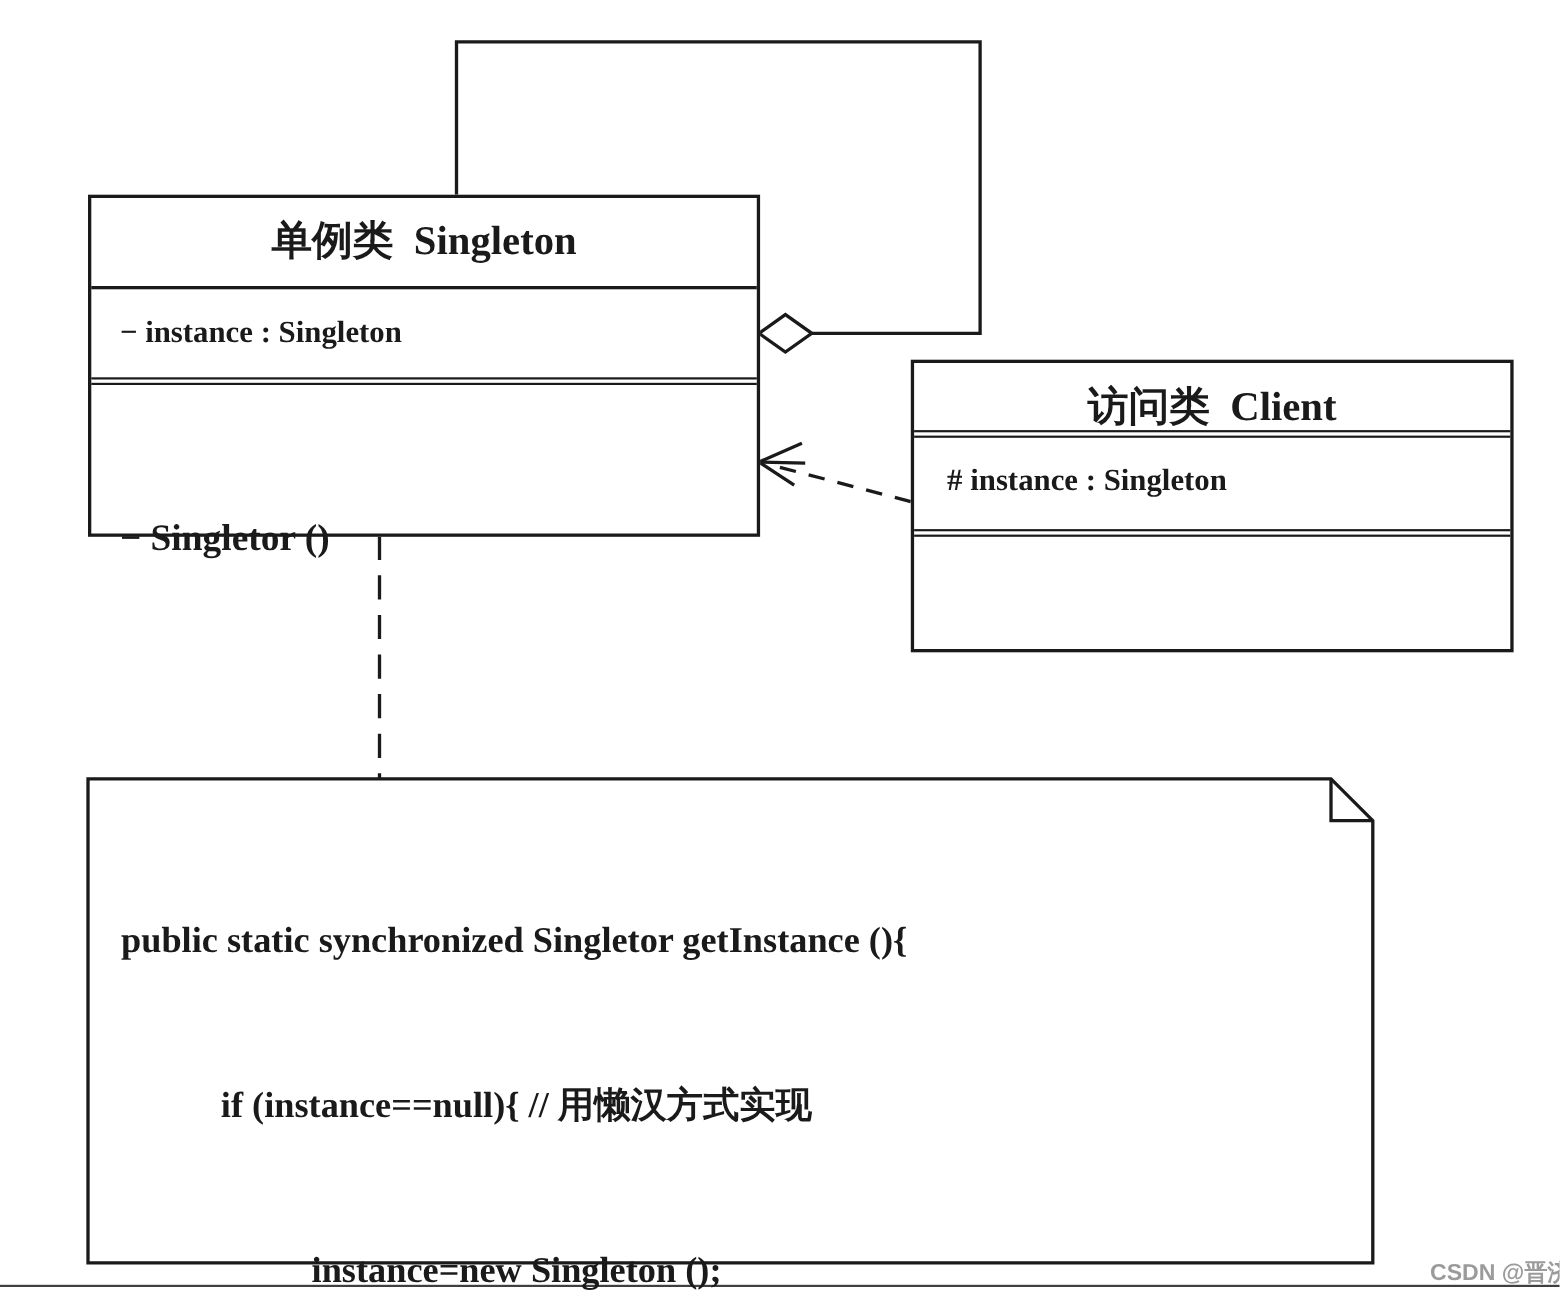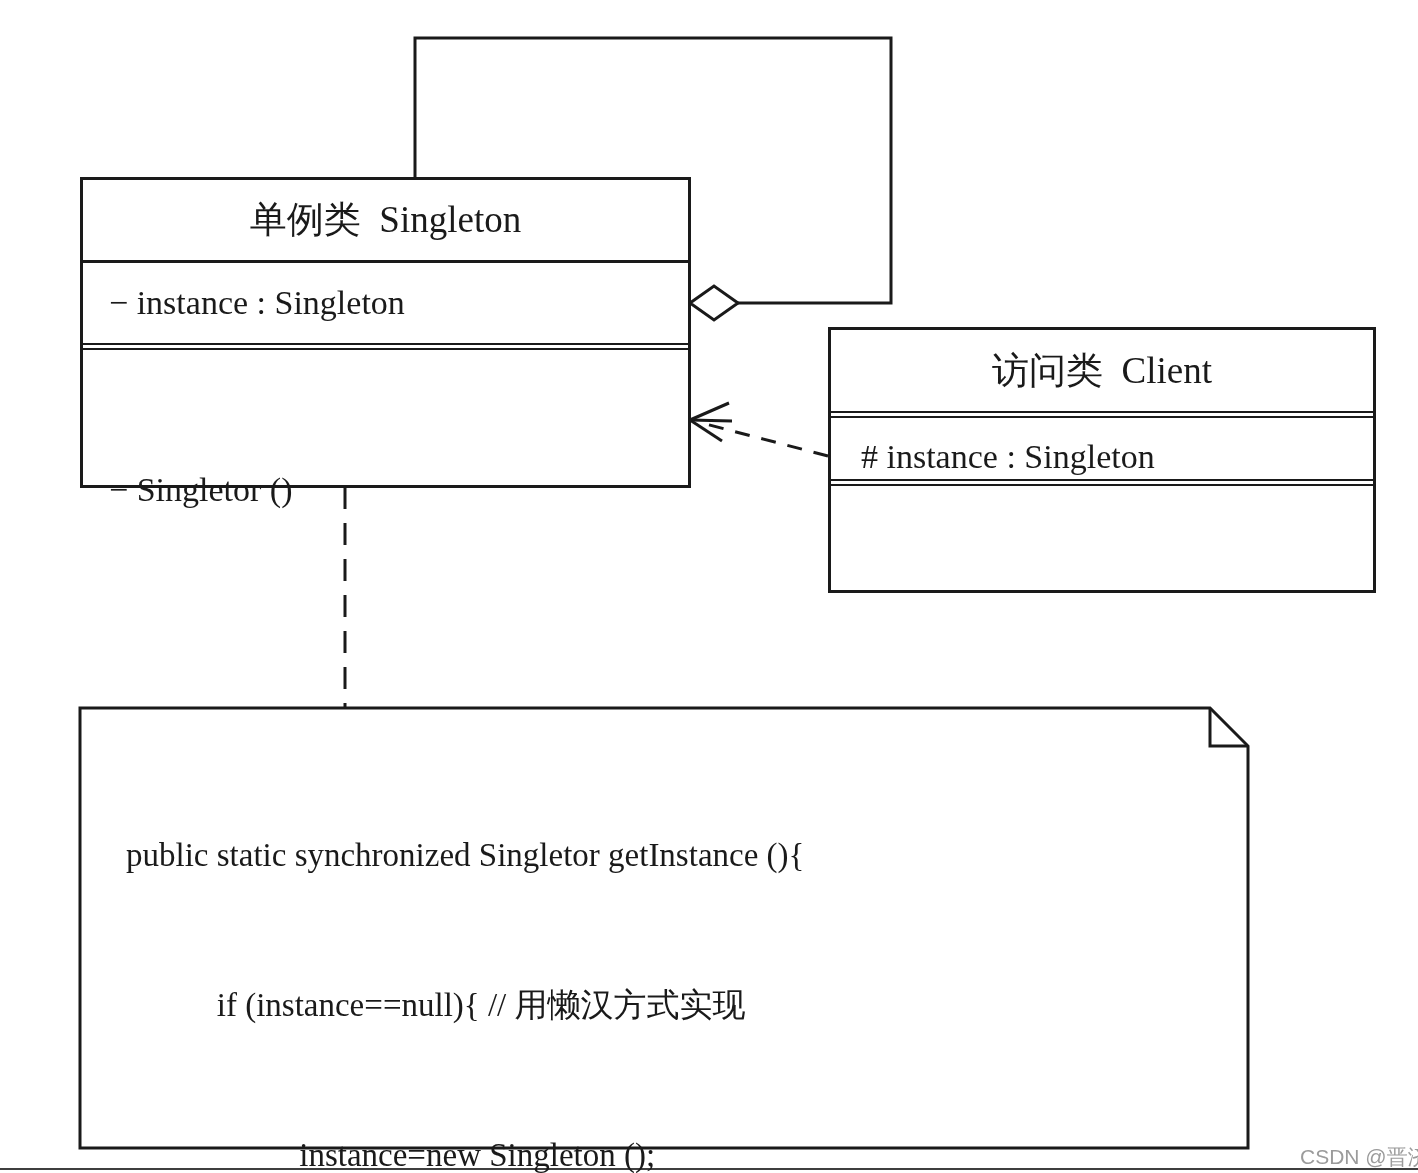--- a/index.html
+++ b/index.html
@@ -8,20 +8,21 @@
     background: #ffffff;
   }
   .stage {
     position: relative;
     width: 1418px;
     height: 1173px;
     background: #ffffff;
     overflow: hidden;
     font-family: "Liberation Serif", "DejaVu Serif", serif;
     color: #1a1a1a;
+    font-weight: bold;
   }
   svg.connectors {
     position: absolute;
     left: 0;
     top: 0;
     z-index: 1;
   }
   .uml-class {
     position: absolute;
     background: #ffffff;
@@ -37,58 +38,58 @@
     font-size: 37px;
     white-space: pre;
     box-sizing: border-box;
   }
   .singleton .uml-title {
     height: 83px;
     line-height: 80px;
     border-bottom: 3px solid #1a1a1a;
   }
   .client .uml-title {
-    height: 88px;
+    height: 68px;
     line-height: 81px;
     border-bottom: 7px double #1a1a1a;
   }
   .uml-attrs {
-    font-size: 34px;
+    font-size: 28px;
     white-space: pre;
     box-sizing: border-box;
   }
   .singleton .uml-attrs {
     height: 87px;
     line-height: 80px;
     padding-left: 26px;
     border-bottom: 7px double #1a1a1a;
   }
   .client .uml-attrs {
-    height: 68px;
+    height: 90px;
     line-height: 78px;
     padding-left: 30px;
     border-bottom: 7px double #1a1a1a;
   }
   .uml-methods {
     font-size: 34px;
     line-height: 50px;
     padding: 15px 0 0 26px;
     white-space: pre;
   }
   .uml-empty { height: 86px; }
 
   .note-text {
     position: absolute;
     left: 80px;
     top: 708px;
     width: 1168px;
     height: 440px;
     z-index: 2;
     box-sizing: border-box;
-    padding: 22px 34px 0 46px;
+    padding: 22px 34px 0 30px;
     font-size: 33px;
     line-height: 50px;
     white-space: pre;
     color: #1a1a1a;
   }
   .code-line { white-space: pre; }
 
   .watermark {
     position: absolute;
     left: 1300px;

